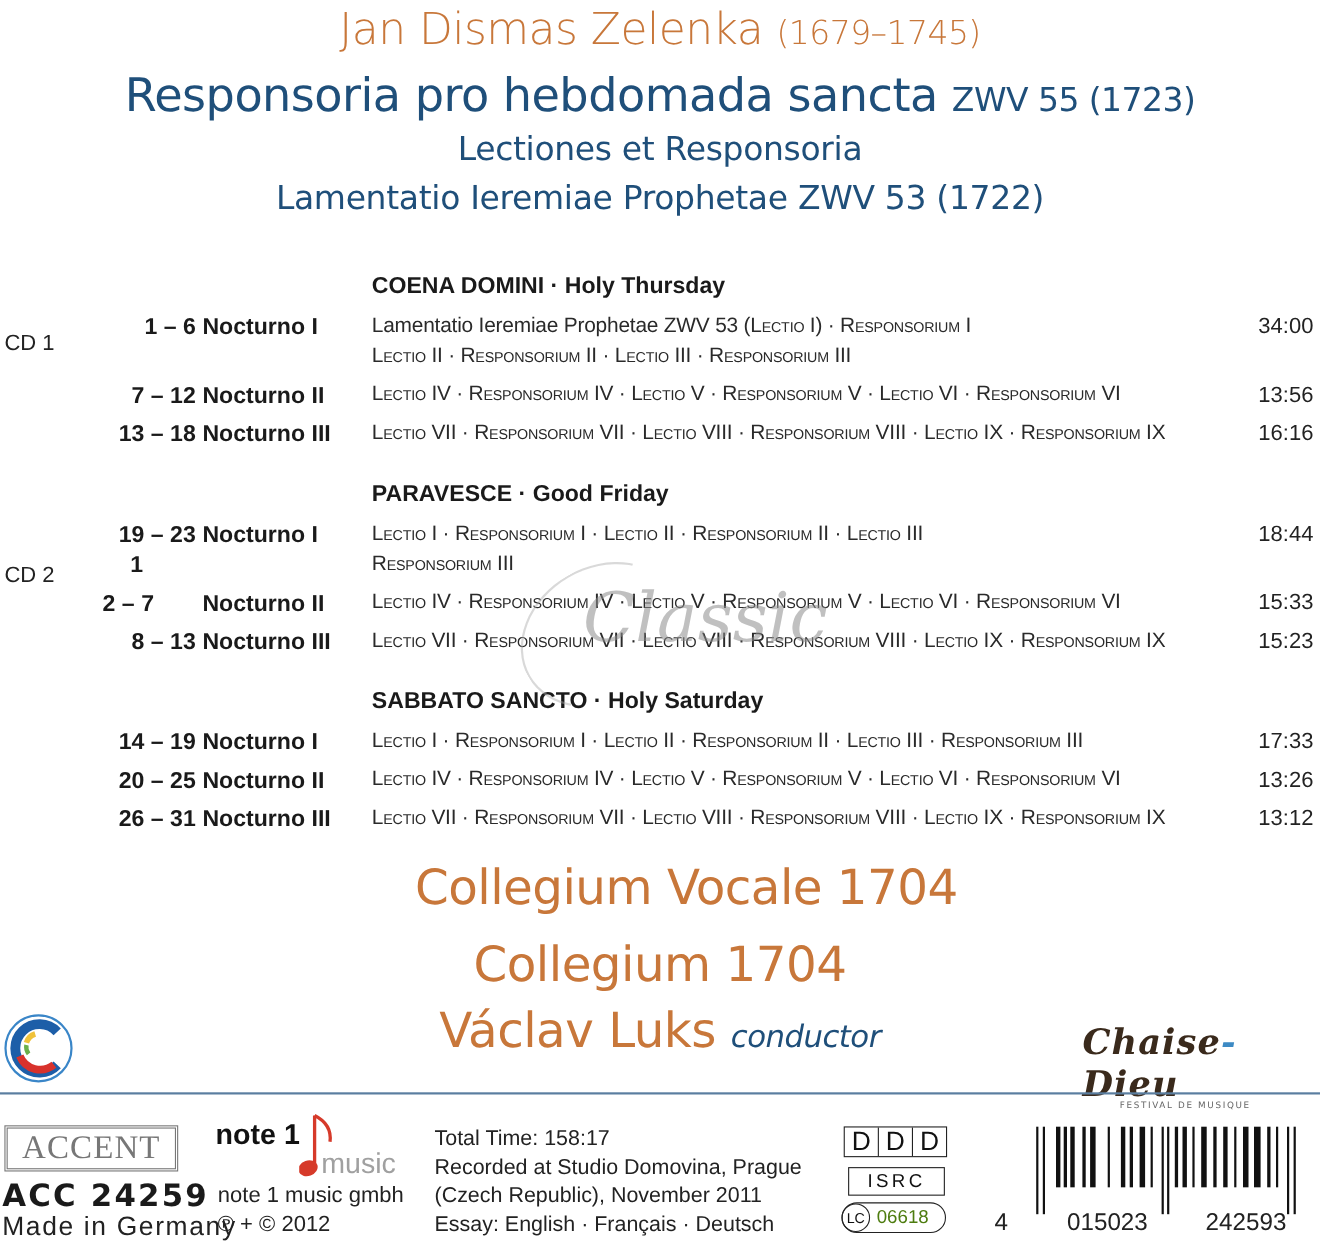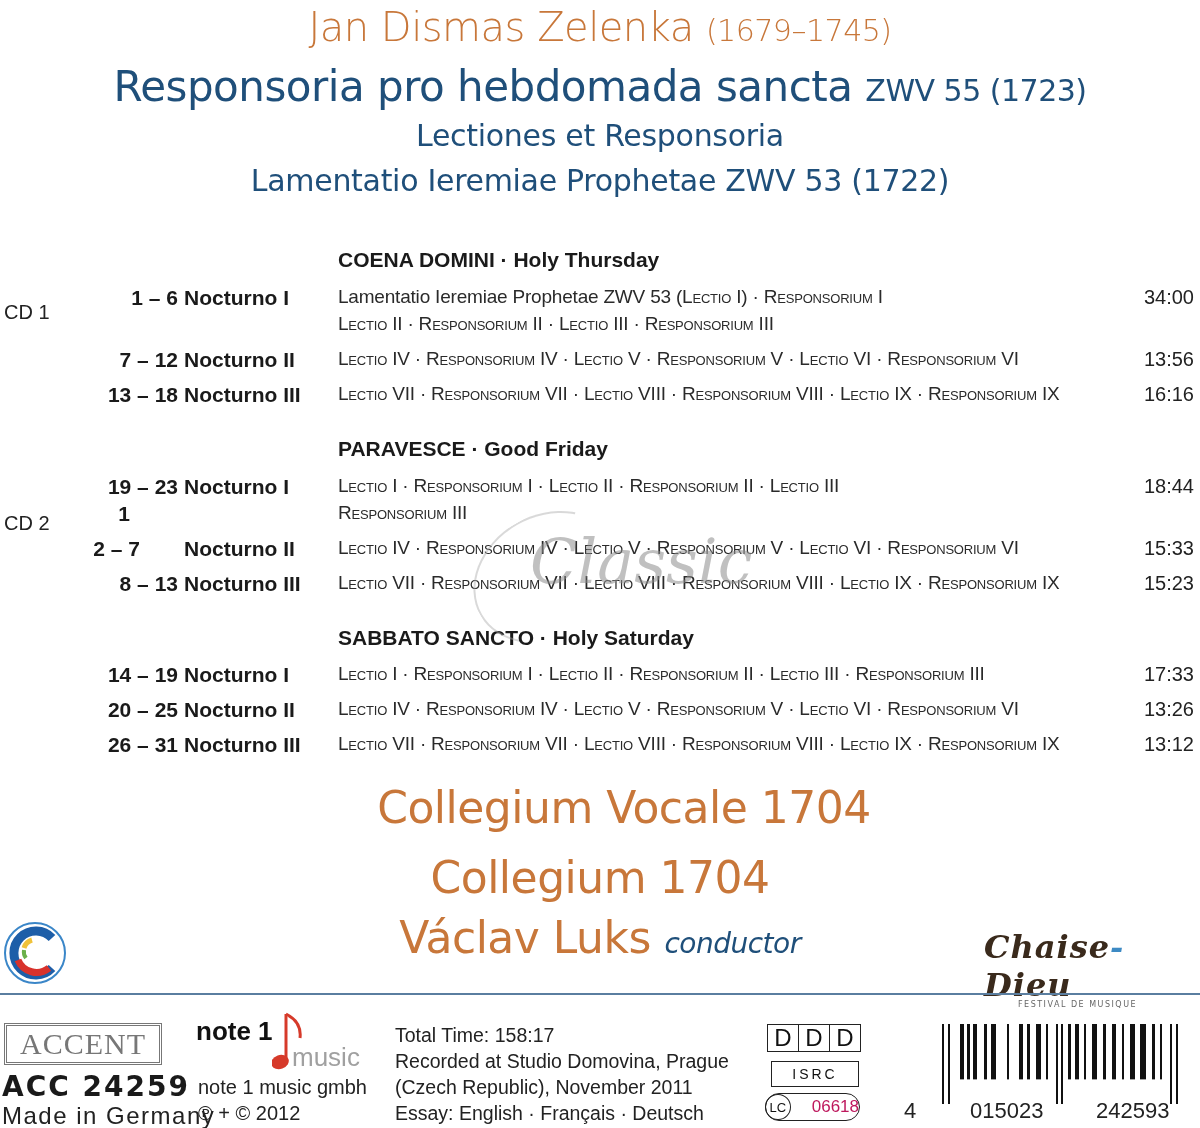--- a/index.html
+++ b/index.html
@@ -57,24 +57,24 @@
 
     .info { left: 395px; font-size: 19.5px; color: #222; font-family: "Liberation Sans", sans-serif; white-space: nowrap; }
     .info1 { top: 1024px; }
     .info2 { top: 1050px; }
     .info3 { top: 1076px; }
     .info4 { top: 1102px; }
 
     .ddd { left: 767px; top: 1024px; display: flex; border: 1.5px solid #222; }
     .ddd span { width: 30px; height: 26px; font-size: 24px; line-height: 26px; text-align: center; color: #111; font-family: "Liberation Sans", sans-serif; border-right: 1.5px solid #222; }
     .ddd span:last-child { border-right: none; }
-    .isrc { left: 771px; top: 1061px; width: 86px; height: 24px; border: 1.5px solid #222; text-align: center; font-size: 14px; line-height: 24px; letter-spacing: 3px; color: #111; font-family: "Liberation Sans", sans-serif; }
+    .isrc { left: 771px; top: 1061px; width: 86px; height: 24px; border: 1.5px solid #222; text-align: center; font-size: 17px; line-height: 24px; letter-spacing: 3px; color: #111; font-family: "Liberation Sans", sans-serif; }
     .lc { left: 765px; top: 1093px; height: 28px; width: 95px; border: 1.5px solid #222; border-radius: 14px; display: flex; align-items: center; box-sizing: border-box; }
     .lc .lc-circle { width: 26px; height: 26px; border: 1.5px solid #222; border-radius: 50%; font-size: 13px; line-height: 26px; text-align: center; box-sizing: border-box; margin-left: -1px; color: #111; font-family: "Liberation Sans", sans-serif; }
-    .lc .lc-num { margin-left: 21px; font-size: 17px; color: #be185d; font-family: "Liberation Sans", sans-serif; }
+    .lc .lc-num { margin-left: 6px; font-size: 17px; color: #4d7c0f; font-family: "Liberation Sans", sans-serif; }
 
     .barcode { left: 900px; top: 1018px; width: 300px; height: 110px; }
     .bc-bars { position: absolute; left: 22px; top: 6px; width: 278px; height: 80px; }
     .bc-num { position: absolute; top: 80px; font-size: 22px; color: #222; font-family: "Liberation Sans", sans-serif; }
   </style>
 </head>
 <body>
 
 <div class="abs center composer">
   <span>Jan Dismas Zelenka</span>

